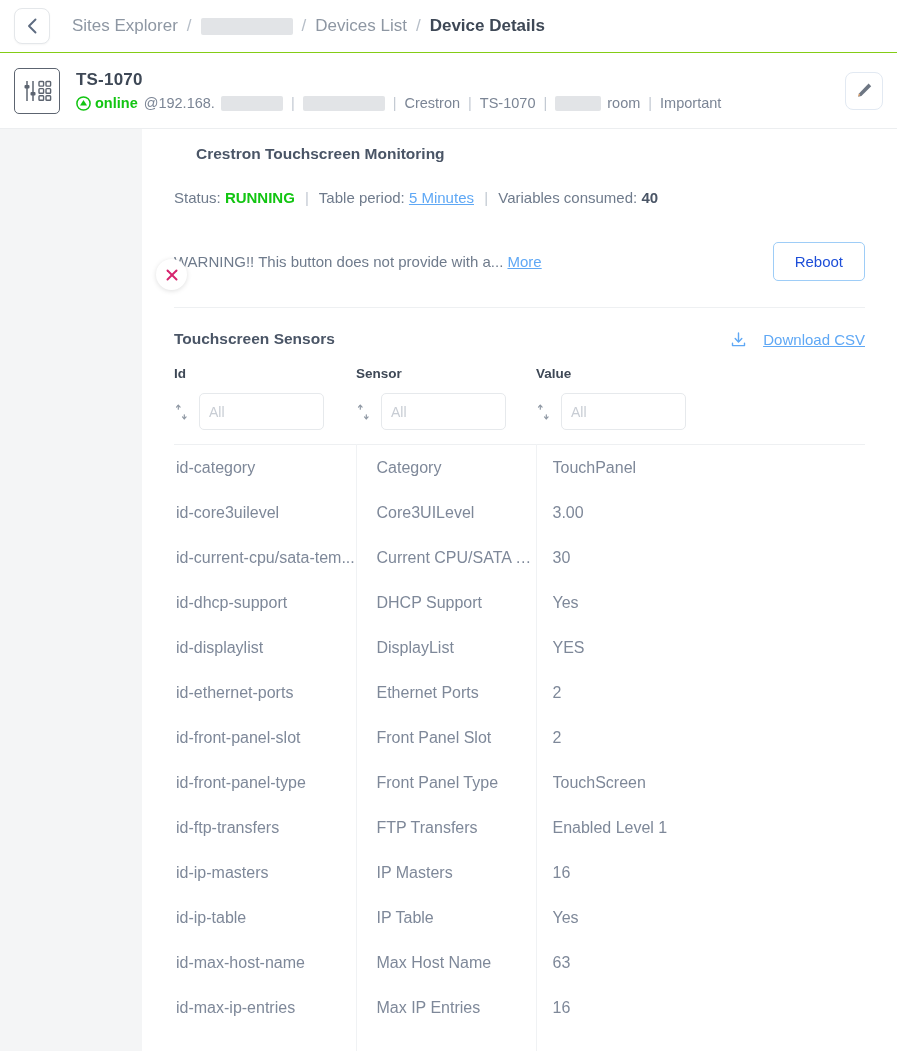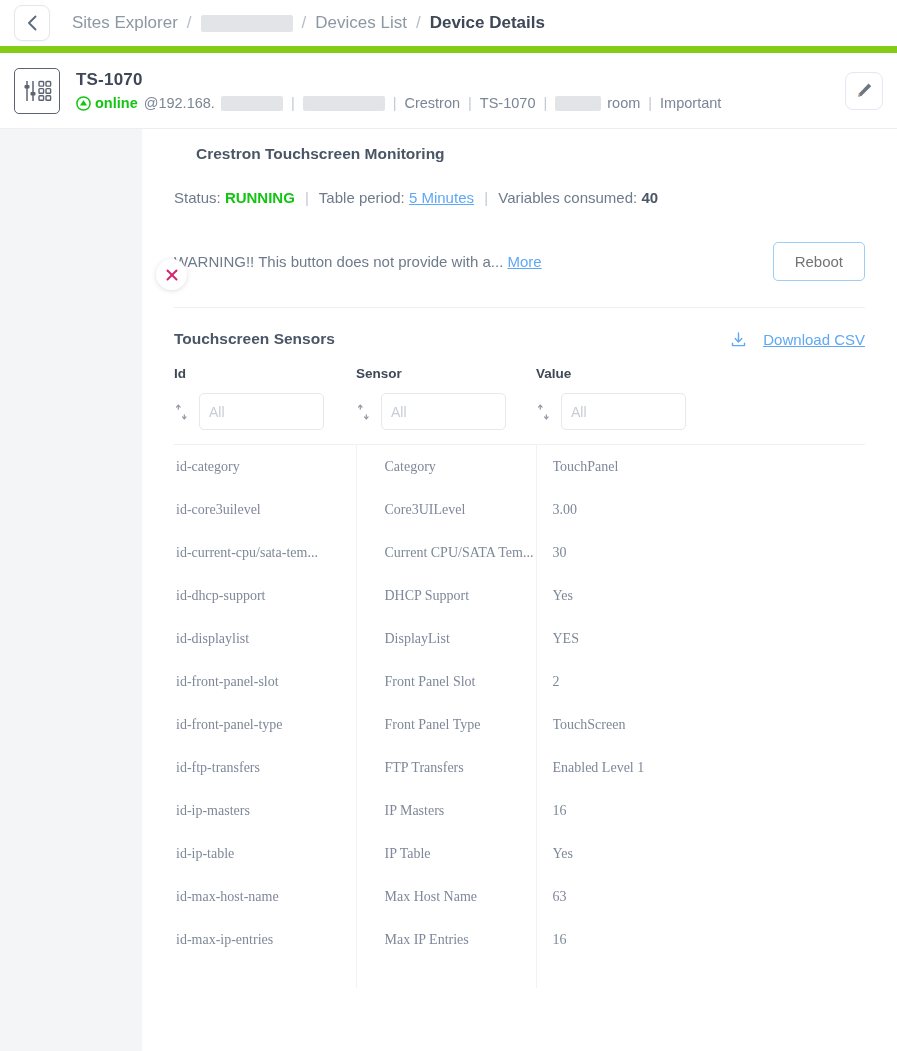--- a/index.html
+++ b/index.html
@@ -10,21 +10,21 @@
     overflow: hidden;
   }
 
   
   .topbar {
     height: 53px;
     background: #ffffff;
     display: flex;
     align-items: center;
     padding: 0 14px;
-    border-bottom: 7px solid #84cc16;
+    border-bottom: 1px solid #84cc16;
   }
   .back-btn {
     width: 36px; height: 36px;
     border: 1px solid #e4e7ea;
     border-radius: 8px;
     background: #fff;
     display: flex; align-items: center; justify-content: center;
     flex: 0 0 auto;
     box-shadow: 0 1px 2px rgba(0,0,0,.04);
   }
@@ -138,21 +138,21 @@
     display: flex; align-items: center; justify-content: space-between;
     padding-bottom: 26px;
     border-bottom: 1px solid #eef0f2;
   }
   .warn-text { font-size: 15px; color: #6f7b8c; }
   .warn-text a { color: #5fa8f5; text-decoration: underline; }
   .reboot-btn {
     border: 1px solid #9ecdf7;
     border-radius: 5px;
     background: #fff;
-    color: #737373;
+    color: #1d4ed8;
     font-size: 15px;
     font-family: "Liberation Sans", sans-serif;
     padding: 10px 21px;
   }
 
   .sensors-row {
     margin-top: 22px;
     display: flex; align-items: center; justify-content: space-between;
   }
   .sensors-title { font-size: 15.5px; font-weight: bold; color: #4a5566; }
@@ -188,30 +188,29 @@
     border-radius: 5px;
     background: #fff;
     font-size: 14px;
     font-family: "Liberation Sans", sans-serif;
     color: #6f7b8c;
     padding: 16px 9px;
   }
   .filt-input::placeholder { color: #c8cdd4; }
 
   tbody tr td {
-    font-size: 14px;
+    font-size: 16px;
     color: #7e8899;
     padding: 13.5px 0 13.5px 0;
     border-right: 1px solid #f0f2f4;
     vertical-align: middle;
-    font-family: Liberation Serif, serif;
   }
   tbody tr td:last-child { border-right: none; }
   tbody tr td.c-id   { padding-left: 2px; }
-  tbody tr td.c-sens { padding-left: 28px; }
+  tbody tr td.c-sens { padding-left: 20px; }
   tbody tr td.c-val  { padding-left: 16px; }
   thead tr.hdr-filters td { border-right: none; }
   tbody tr:first-child td { border-top: 1px solid #eef0f2; }
   .ell { overflow: hidden; text-overflow: ellipsis; white-space: nowrap; display:block; }
 </style>
 </head>
 <body>
 
 <div class="topbar">
   <div class="back-btn">
@@ -414,20 +413,31 @@
               </td>
               <td class="c-sens">
                 <span class="ell">DisplayList</span>
               </td>
               <td class="c-val">
                 <span class="ell">YES</span>
               </td>
             </tr>
             <tr>
               <td class="c-id">
+                <span class="ell">id-ethernet-ports</span>
+              </td>
+              <td class="c-sens">
+                <span class="ell">Ethernet Ports</span>
+              </td>
+              <td class="c-val">
+                <span class="ell">2</span>
+              </td>
+            </tr>
+            <tr>
+              <td class="c-id">
                 <span class="ell">id-front-panel-slot</span>
               </td>
               <td class="c-sens">
                 <span class="ell">Front Panel Slot</span>
               </td>
               <td class="c-val">
                 <span class="ell">2</span>
               </td>
             </tr>
             <tr>

